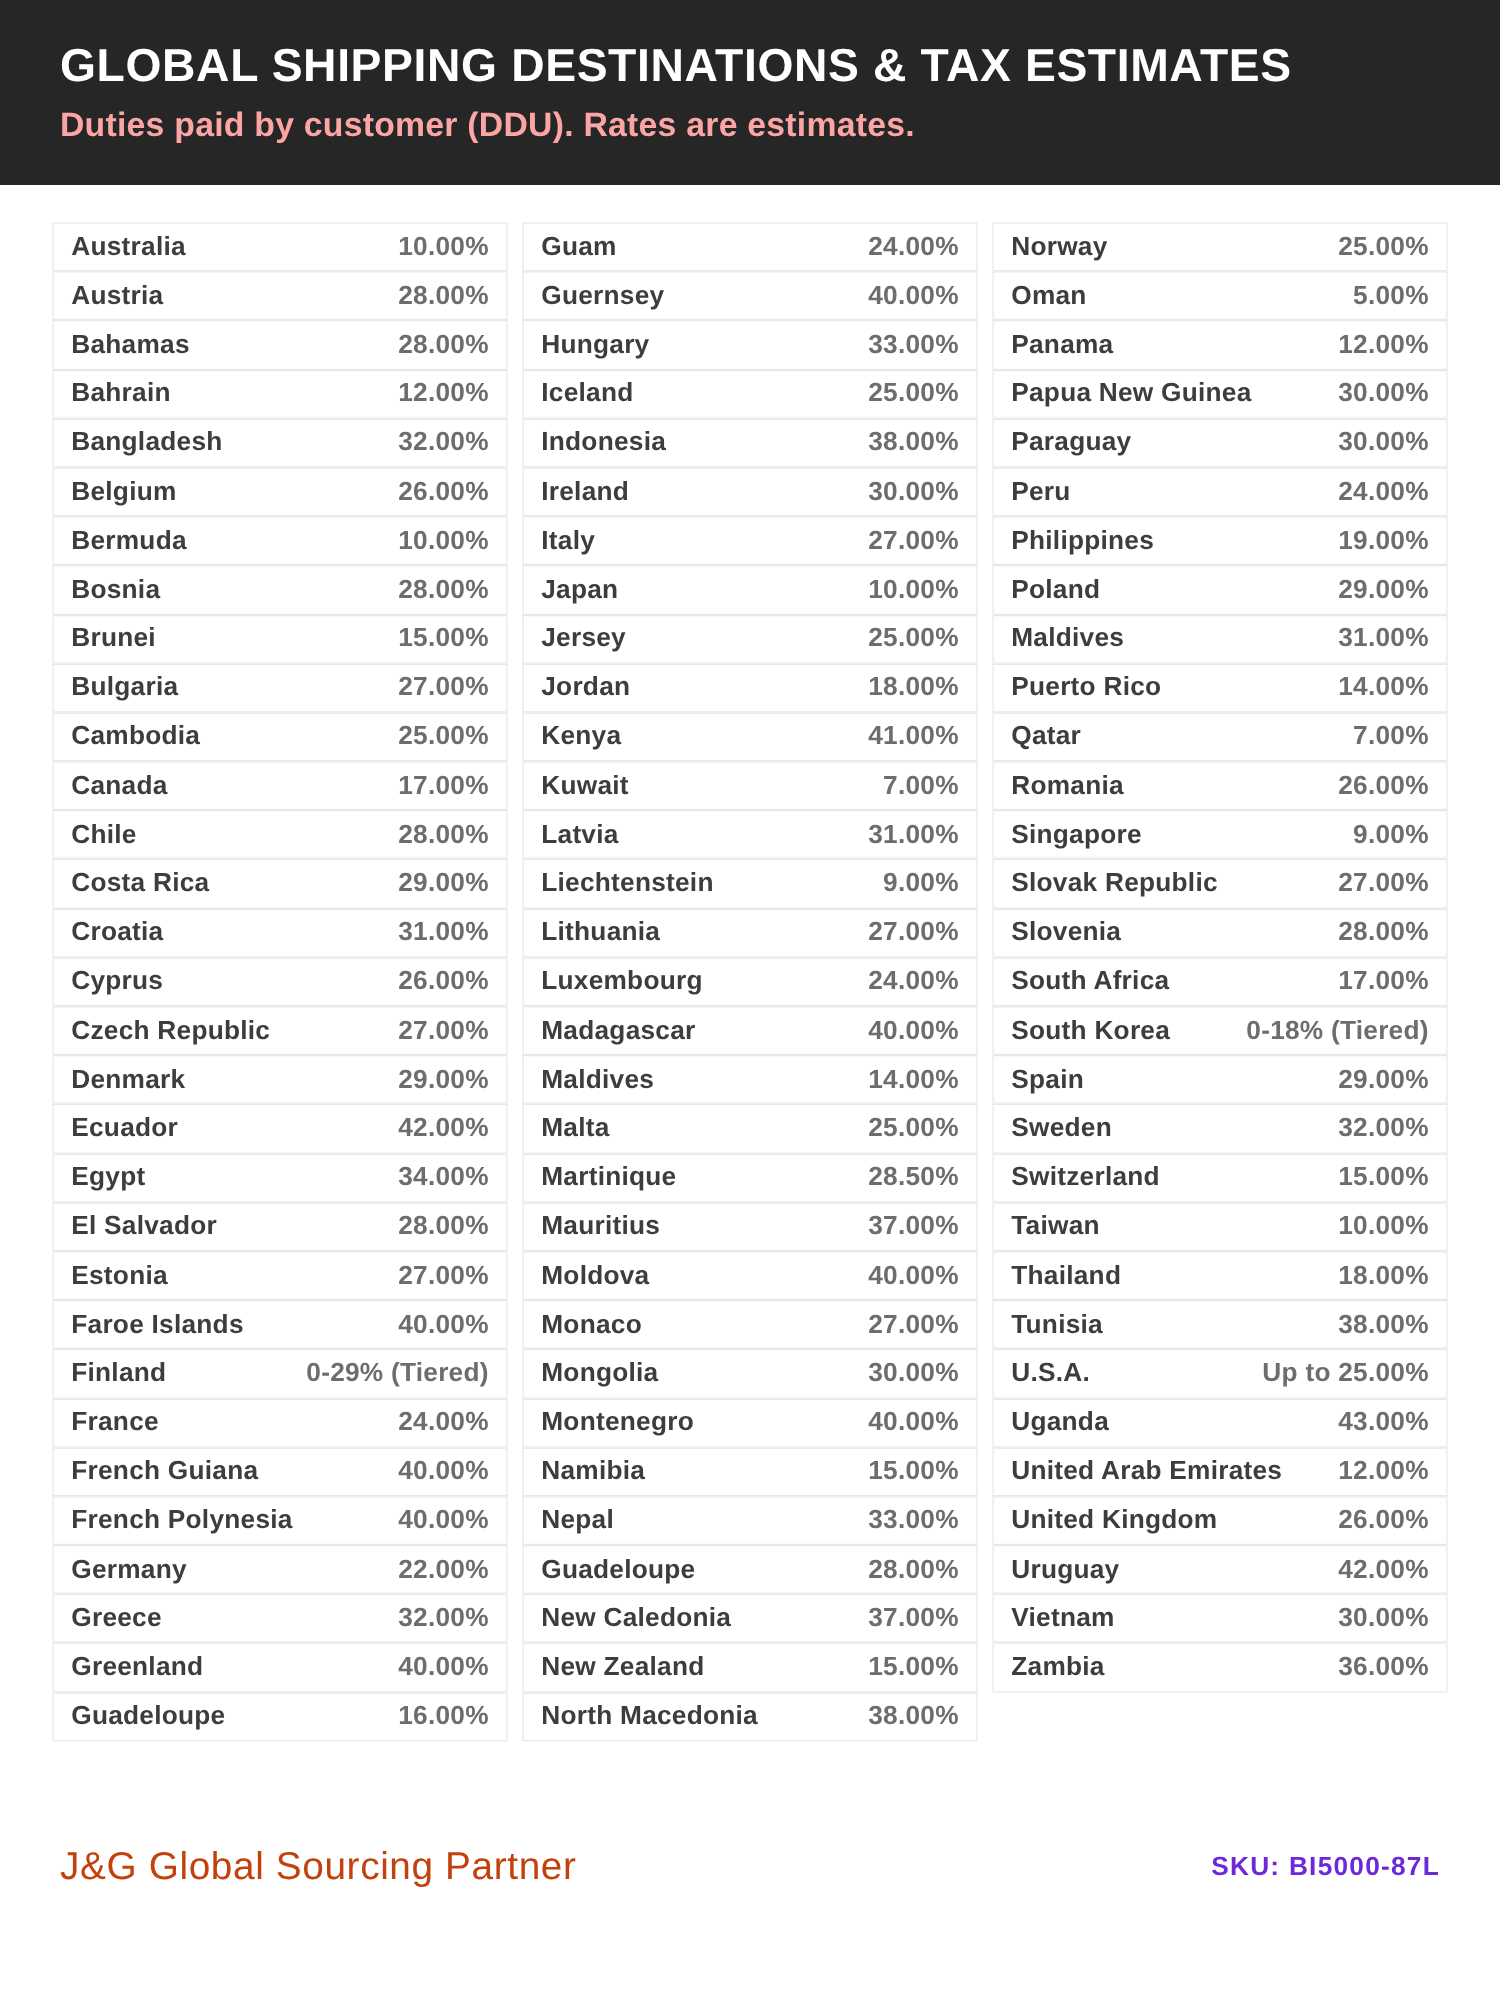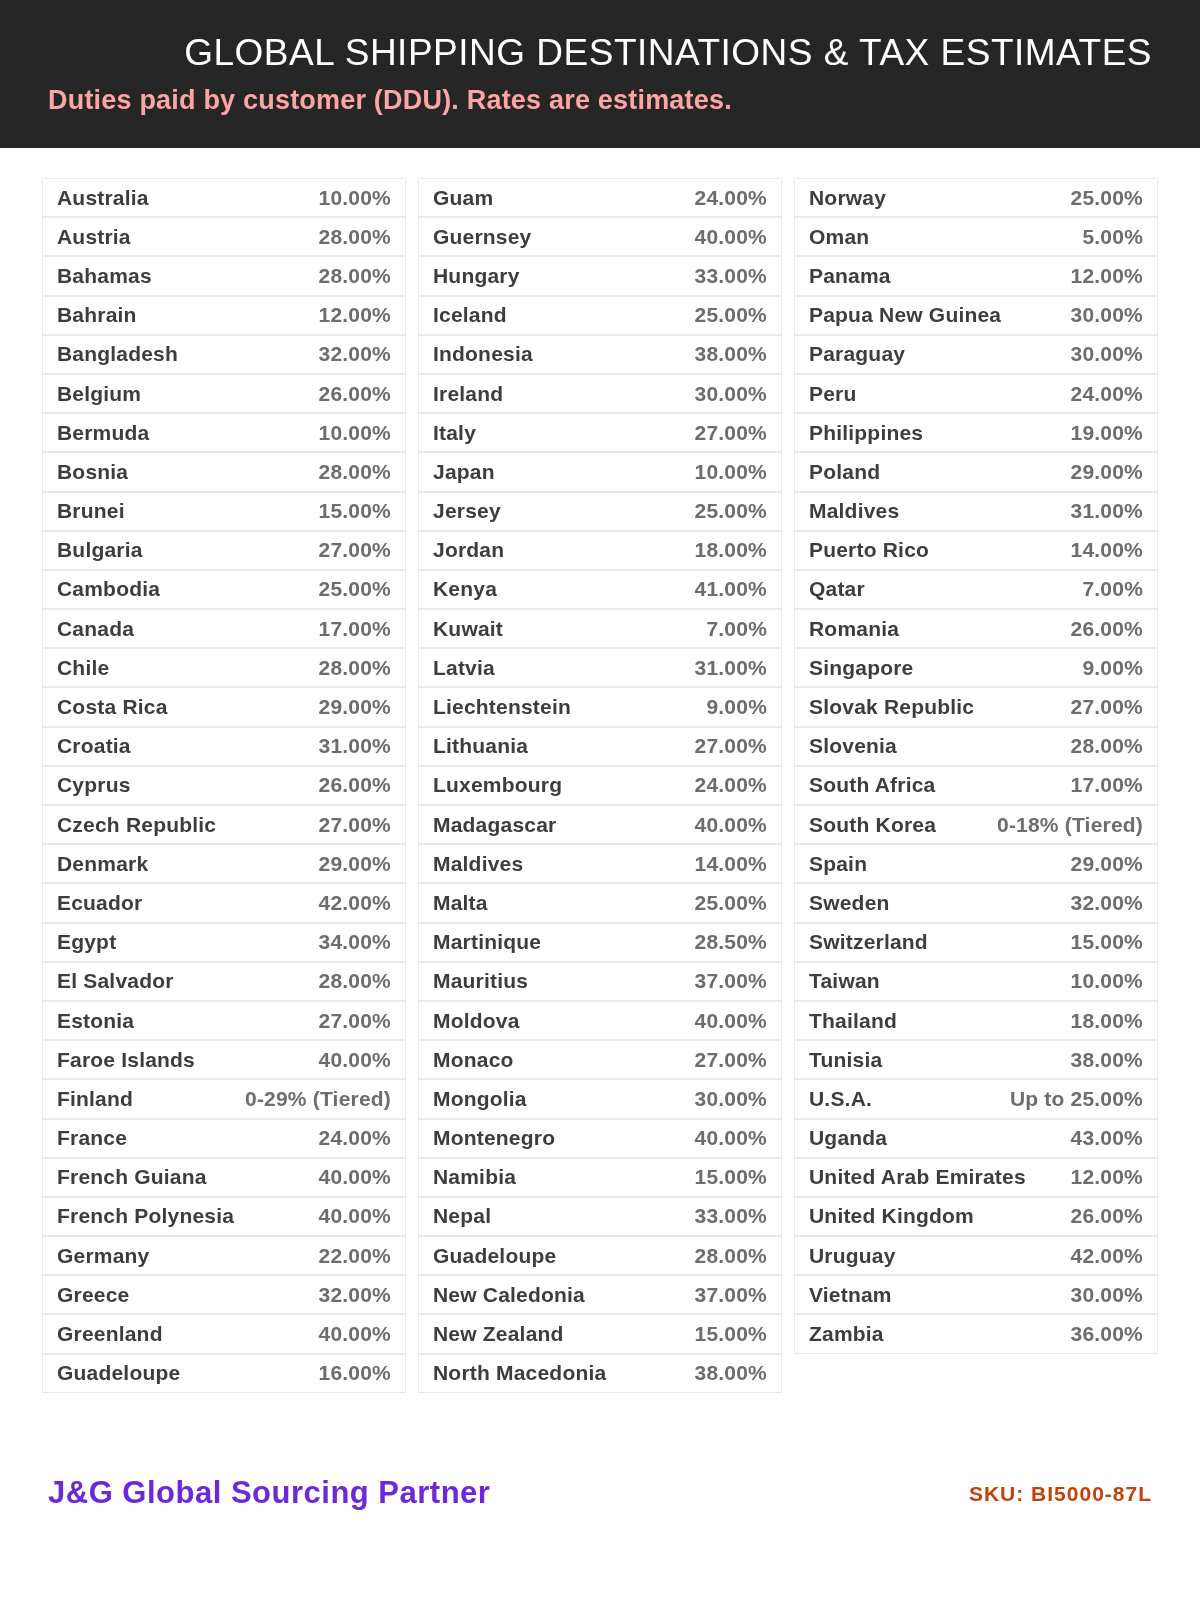--- a/index.html
+++ b/index.html
@@ -13,25 +13,24 @@
 
   
   .banner {
     width: 100%;
     height: 148px;
     background: #262626;
     padding: 32px 48px 0 48px;
   }
   .banner-title {
     font-size: 37px;
-    font-weight: 400;
+    font-weight: 700;
     color: #ffffff;
     letter-spacing: 0.5px;
     white-space: nowrap;
-    text-align: right;
   }
   .banner-subtitle {
     margin-top: 11px;
     font-size: 27px;
     font-weight: 700;
     color: #fca5a5;
     letter-spacing: 0.2px;
   }
 
   
@@ -73,28 +72,28 @@
   
   .footer {
     margin-top: 82px;
     padding: 0 48px;
     display: flex;
     justify-content: space-between;
     align-items: flex-end;
   }
   .brand {
     font-size: 31px;
-    font-weight: 700;
-    color: #6d28d9;
+    font-weight: 400;
+    color: #c2410c;
     letter-spacing: 0.5px;
   }
   .sku {
     font-size: 21px;
     font-weight: 700;
-    color: #c2410c;
+    color: #6d28d9;
     letter-spacing: 1px;
     padding-bottom: 5px;
   }
 </style>
 </head>
 <body>
 
 <header class="banner">
   <div class="banner-title">GLOBAL SHIPPING DESTINATIONS &amp; TAX ESTIMATES</div>
   <div class="banner-subtitle">Duties paid by customer (DDU). Rates are estimates.</div>

